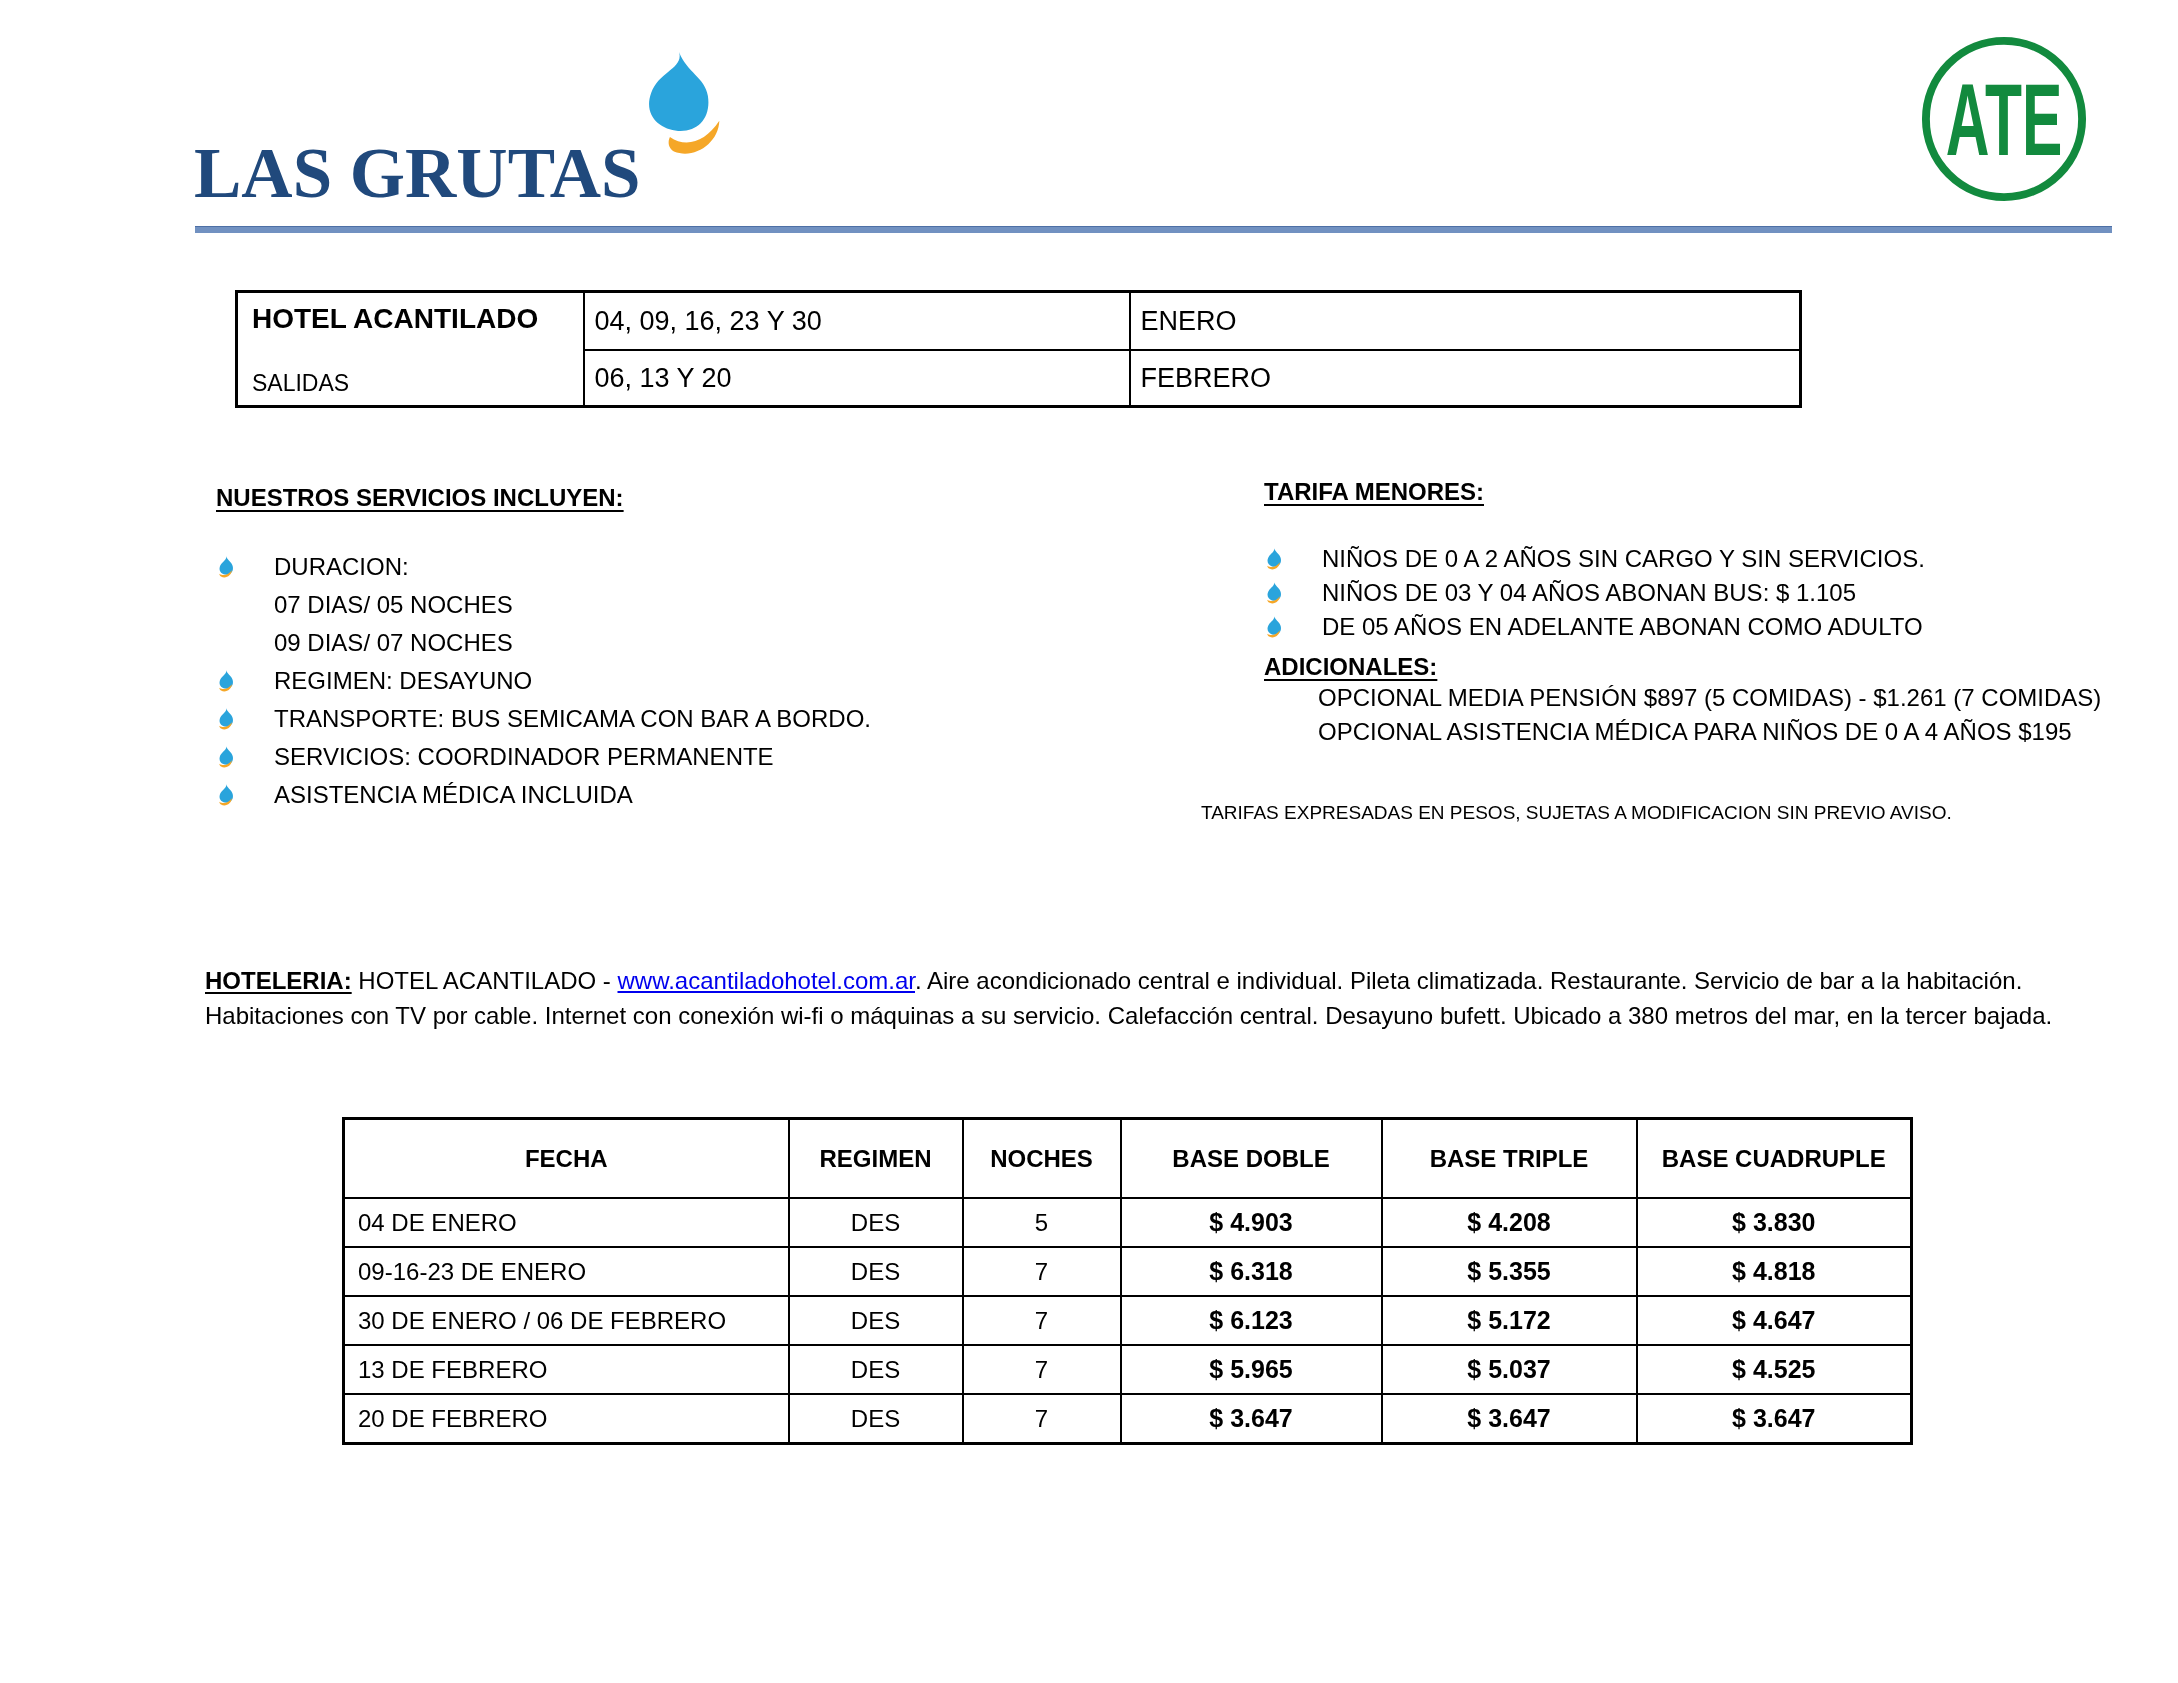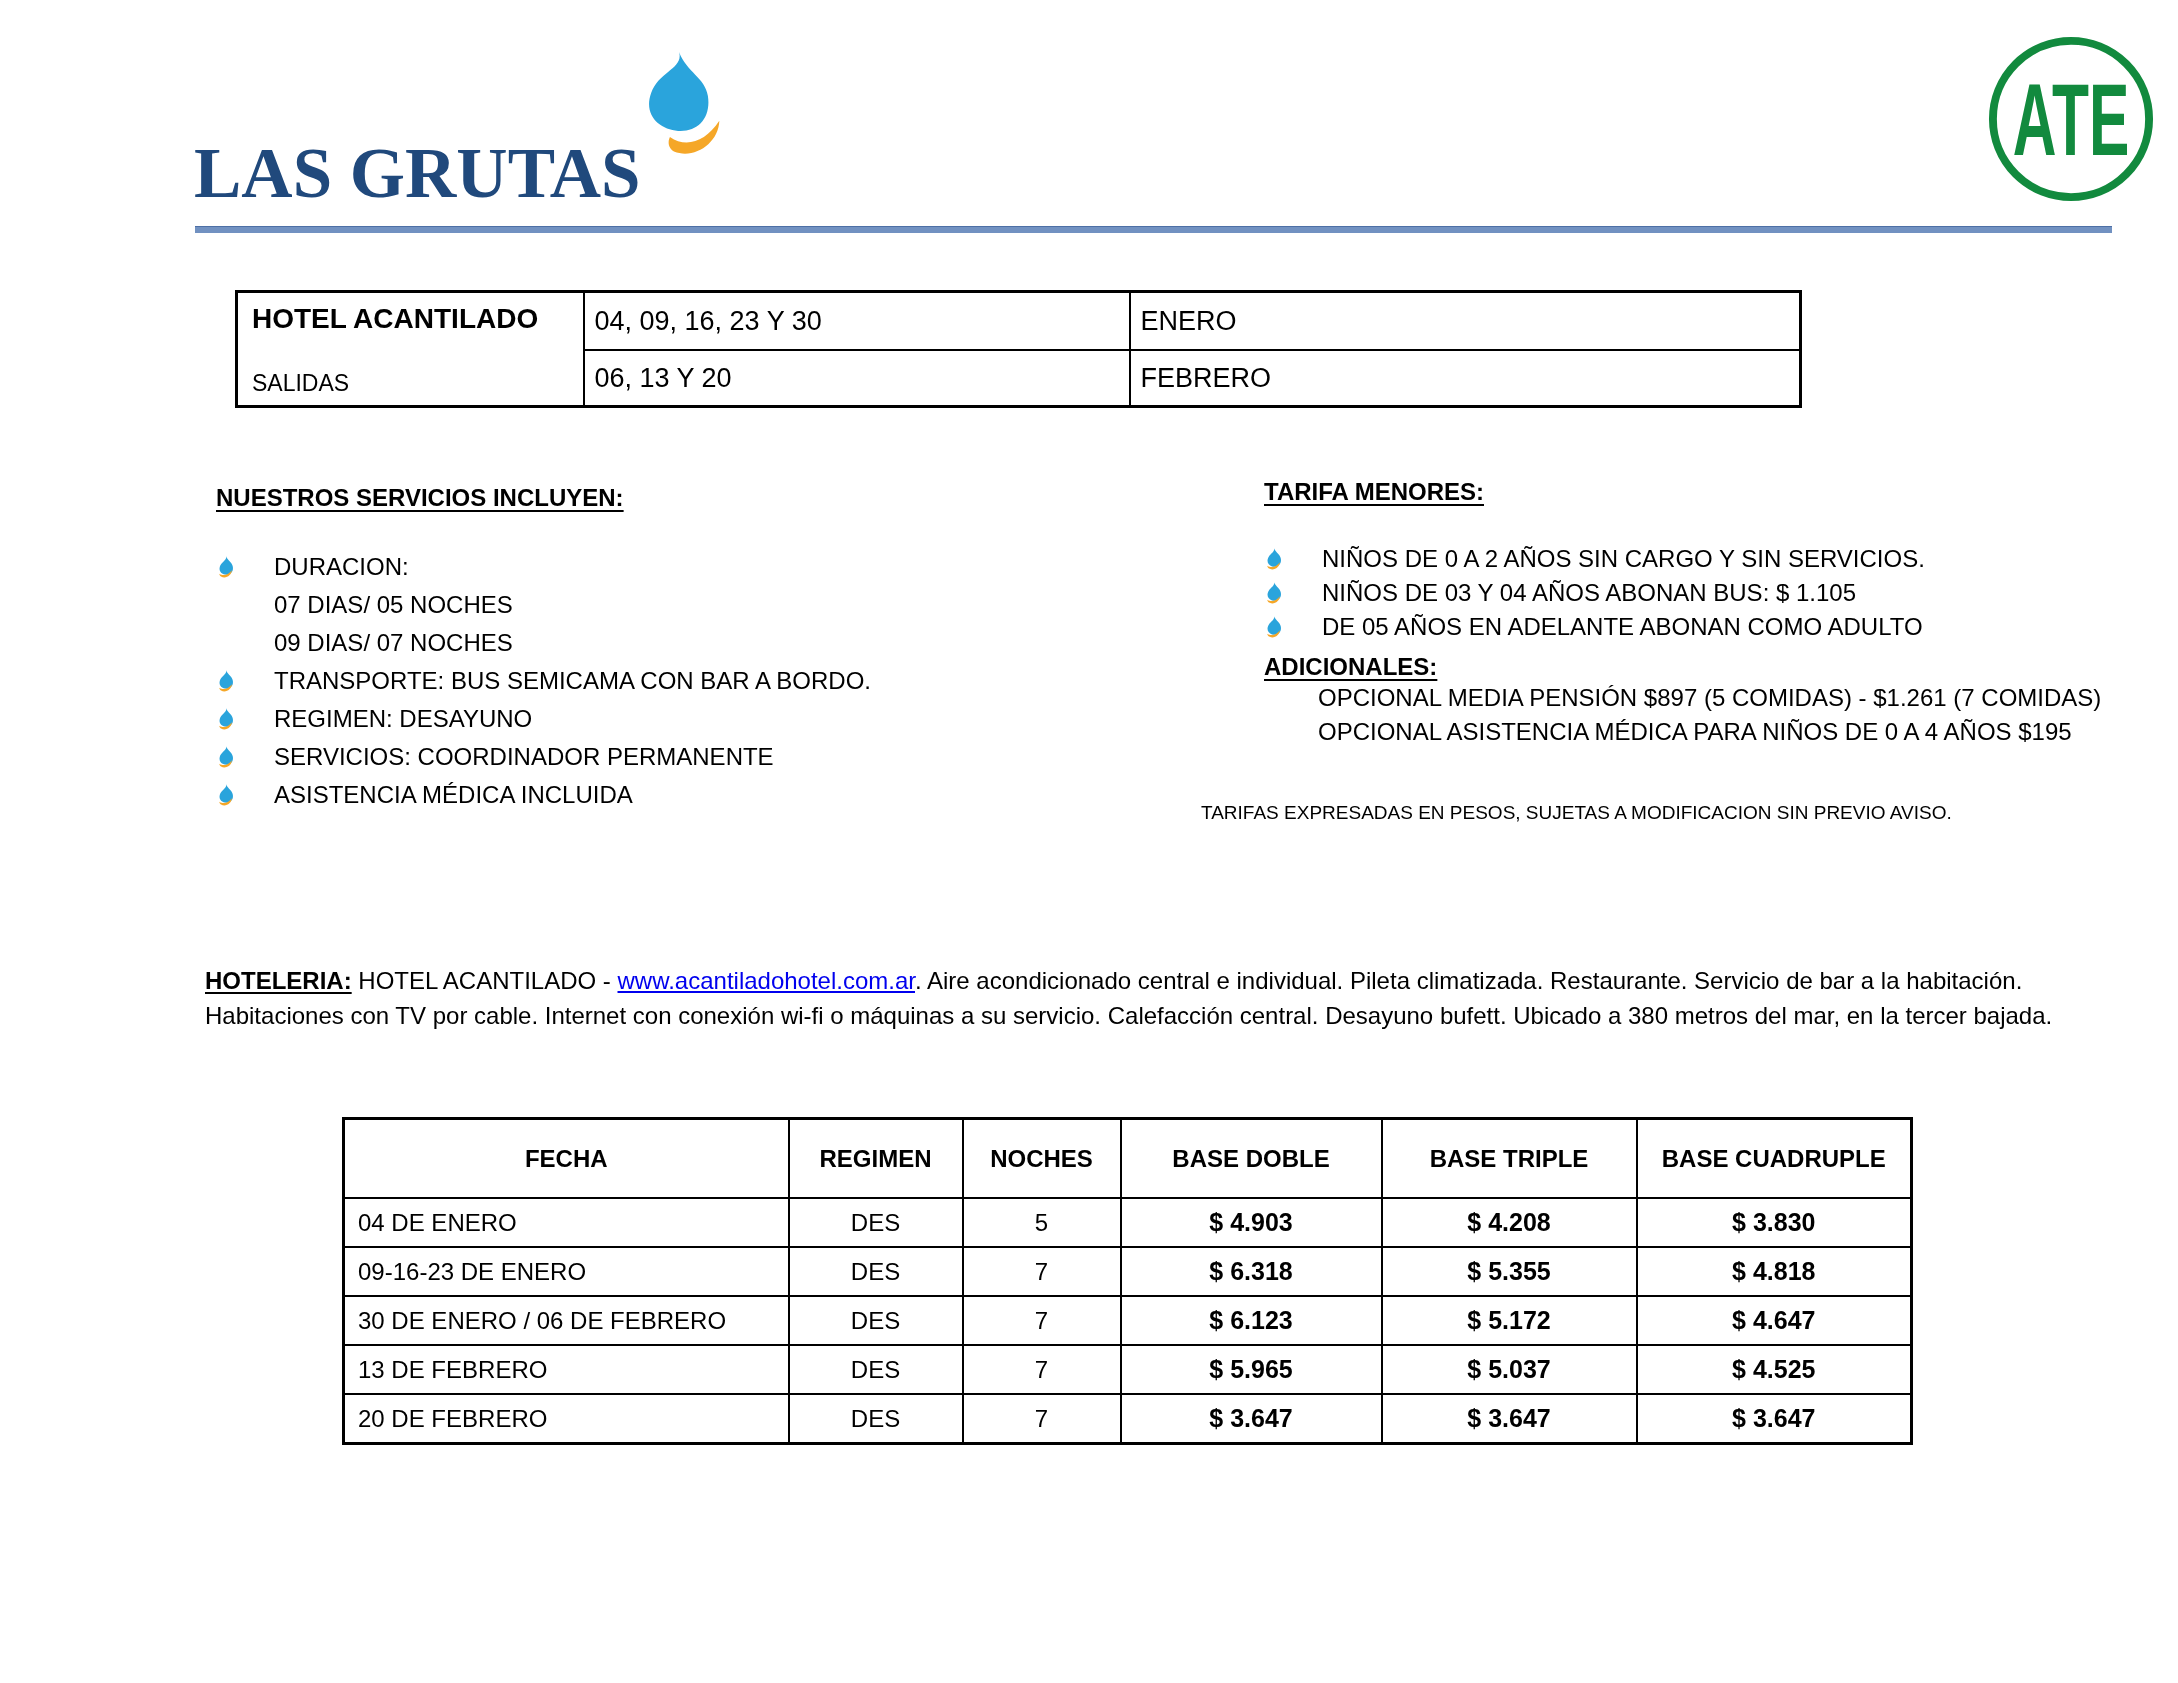--- a/index.html
+++ b/index.html
@@ -11,21 +11,21 @@
   .page{position:absolute;inset:0;}
 
   
   .title{
     position:absolute;left:194px;top:133px;
     font-family:"Liberation Serif","DejaVu Serif",serif;
     font-weight:bold;font-size:71px;letter-spacing:0px;
     color:#20497C;white-space:nowrap;
   }
   .drop-logo{position:absolute;left:644px;top:51px;}
-  .ate-logo{position:absolute;left:1986px;top:34px;}
+  .ate-logo{position:absolute;left:1919px;top:34px;}
   .rule{
     position:absolute;left:195px;top:226px;width:1917px;height:6px;
     background:#7191C1;border-top:1px solid #4d6fa5;
   }
 
   
   .sched{
     position:absolute;left:235px;top:290px;
     border-collapse:collapse;table-layout:fixed;width:1564px;
     border:3px solid #000;
@@ -147,30 +147,30 @@
         <span class="blt hide"></span>
         <span>09 DIAS/ 07 NOCHES</span>
       </div>
       <div class="li">
         <span class="blt">
             <svg width="20" height="24" viewBox="0 0 24 28">
               <path fill="#2AA4DC" d="M12 1 C13.5 6 6 7.5 4.5 14 C3 20 8 23.5 13 23.3 C18.5 23 21.5 18.5 20 12.8 C18.8 8 14.8 7 12 1 Z"></path>
               <path fill="#F5A728" d="M4 22 C9 25.5 15 23.5 19 18 C18.8 24.5 11.5 28.5 6 25.5 C4.8 24.6 4 23.3 4 22 Z"></path>
             </svg>
           </span>
+        <span>REGIMEN: DESAYUNO</span>
+      </div>
+      <div class="li">
+        <span class="blt">
+            <svg width="20" height="24" viewBox="0 0 24 28">
+              <path fill="#2AA4DC" d="M12 1 C13.5 6 6 7.5 4.5 14 C3 20 8 23.5 13 23.3 C18.5 23 21.5 18.5 20 12.8 C18.8 8 14.8 7 12 1 Z"></path>
+              <path fill="#F5A728" d="M4 22 C9 25.5 15 23.5 19 18 C18.8 24.5 11.5 28.5 6 25.5 C4.8 24.6 4 23.3 4 22 Z"></path>
+            </svg>
+          </span>
         <span>TRANSPORTE: BUS SEMICAMA CON BAR A BORDO.</span>
-      </div>
-      <div class="li">
-        <span class="blt">
-            <svg width="20" height="24" viewBox="0 0 24 28">
-              <path fill="#2AA4DC" d="M12 1 C13.5 6 6 7.5 4.5 14 C3 20 8 23.5 13 23.3 C18.5 23 21.5 18.5 20 12.8 C18.8 8 14.8 7 12 1 Z"></path>
-              <path fill="#F5A728" d="M4 22 C9 25.5 15 23.5 19 18 C18.8 24.5 11.5 28.5 6 25.5 C4.8 24.6 4 23.3 4 22 Z"></path>
-            </svg>
-          </span>
-        <span>REGIMEN: DESAYUNO</span>
       </div>
       <div class="li">
         <span class="blt">
             <svg width="20" height="24" viewBox="0 0 24 28">
               <path fill="#2AA4DC" d="M12 1 C13.5 6 6 7.5 4.5 14 C3 20 8 23.5 13 23.3 C18.5 23 21.5 18.5 20 12.8 C18.8 8 14.8 7 12 1 Z"></path>
               <path fill="#F5A728" d="M4 22 C9 25.5 15 23.5 19 18 C18.8 24.5 11.5 28.5 6 25.5 C4.8 24.6 4 23.3 4 22 Z"></path>
             </svg>
           </span>
         <span>SERVICIOS: COORDINADOR PERMANENTE</span>
       </div>

